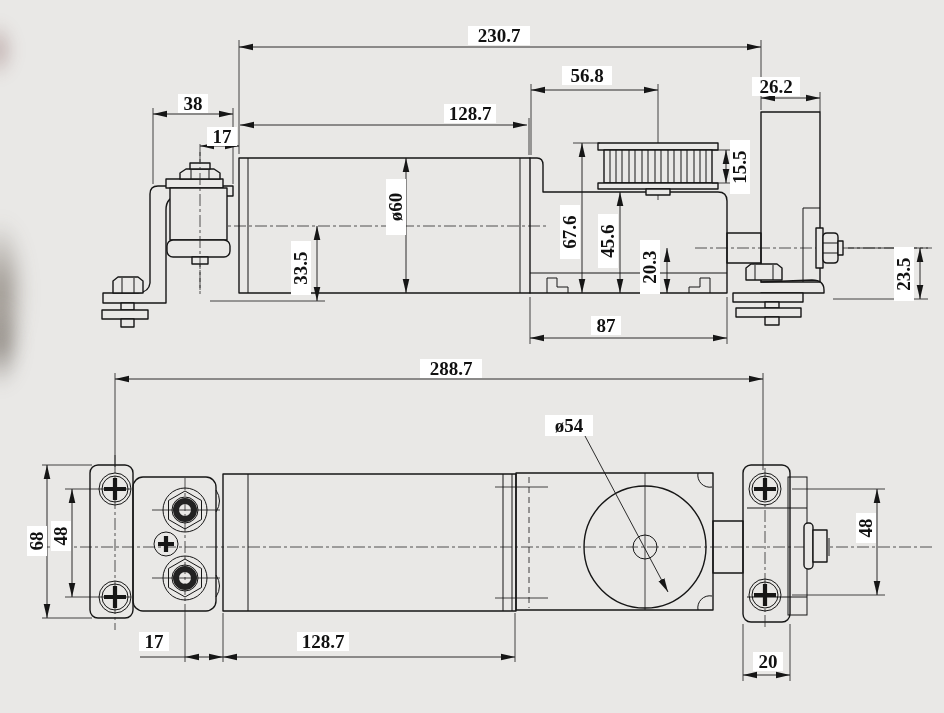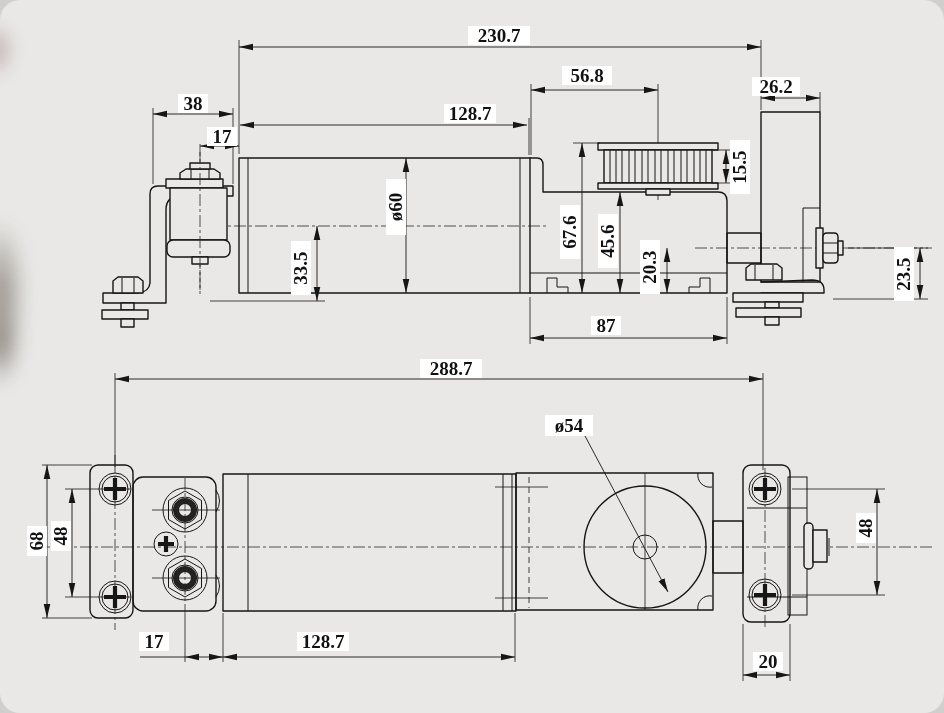--- a/index.html
+++ b/index.html
@@ -1,17 +1,17 @@
 <!DOCTYPE html>
 <html><head>
 <meta charset="utf-8">
 <style>
   html,body{margin:0;padding:0;}
   body{background:#cfcfcd;font-family:"Liberation Serif",serif;}
-  .canvas{position:relative;width:944px;height:713px;background:#e9e8e6;overflow:hidden;border-radius:20px;}
+  .canvas{position:relative;width:944px;height:713px;background:#e9e8e6;overflow:hidden;}
   svg{position:absolute;left:0;top:0;}
   .ol{stroke:#161616;stroke-width:1.4;fill:none;stroke-linejoin:round;stroke-linecap:round;}
   .thin{stroke:#161616;stroke-width:1;fill:none;}
   .fillbg{fill:#e9e8e6;stroke:#161616;stroke-width:1.4;stroke-linejoin:round;}
   .dim{stroke:#161616;stroke-width:0.9;fill:none;}
   .ext{stroke:#161616;stroke-width:0.8;fill:none;}
   .cl{stroke:#2a2a2a;stroke-width:0.8;fill:none;stroke-dasharray:12 3 3 3;}
   .hid{stroke:#2a2a2a;stroke-width:0.9;fill:none;stroke-dasharray:6 4;}
   .lblbg{fill:#ffffff;}
   text.dimtxt{font-family:"Liberation Serif",serif;font-size:19px;font-weight:700;fill:#111;text-anchor:middle;}

